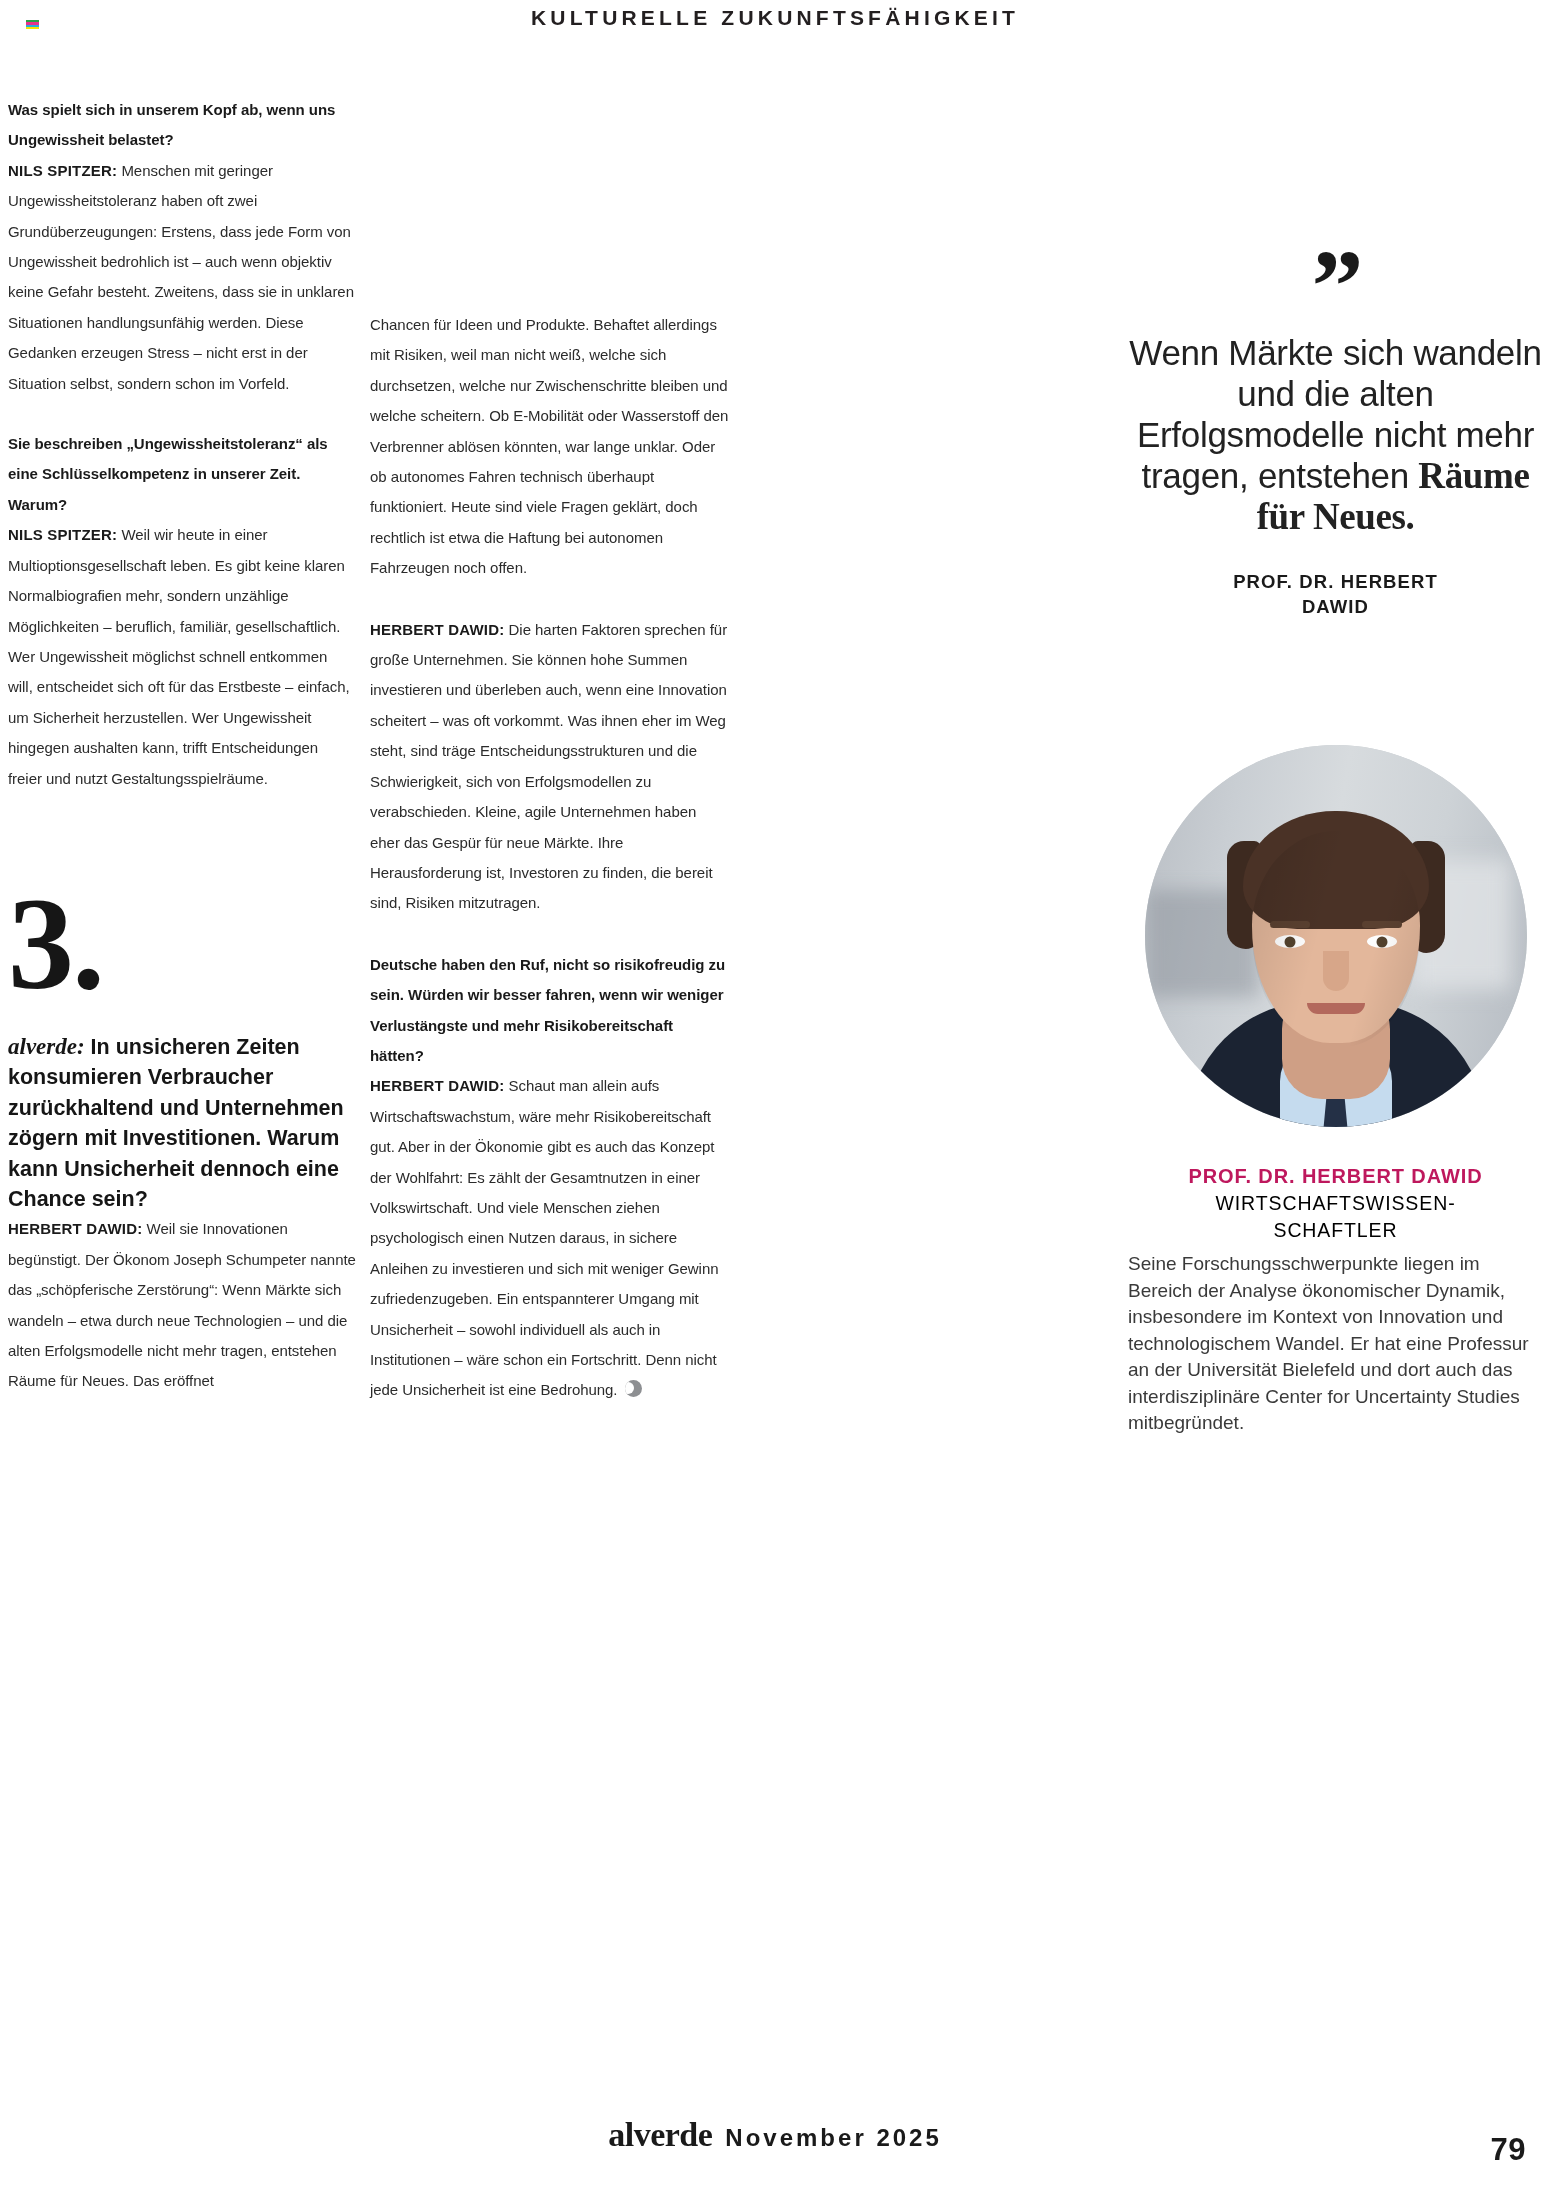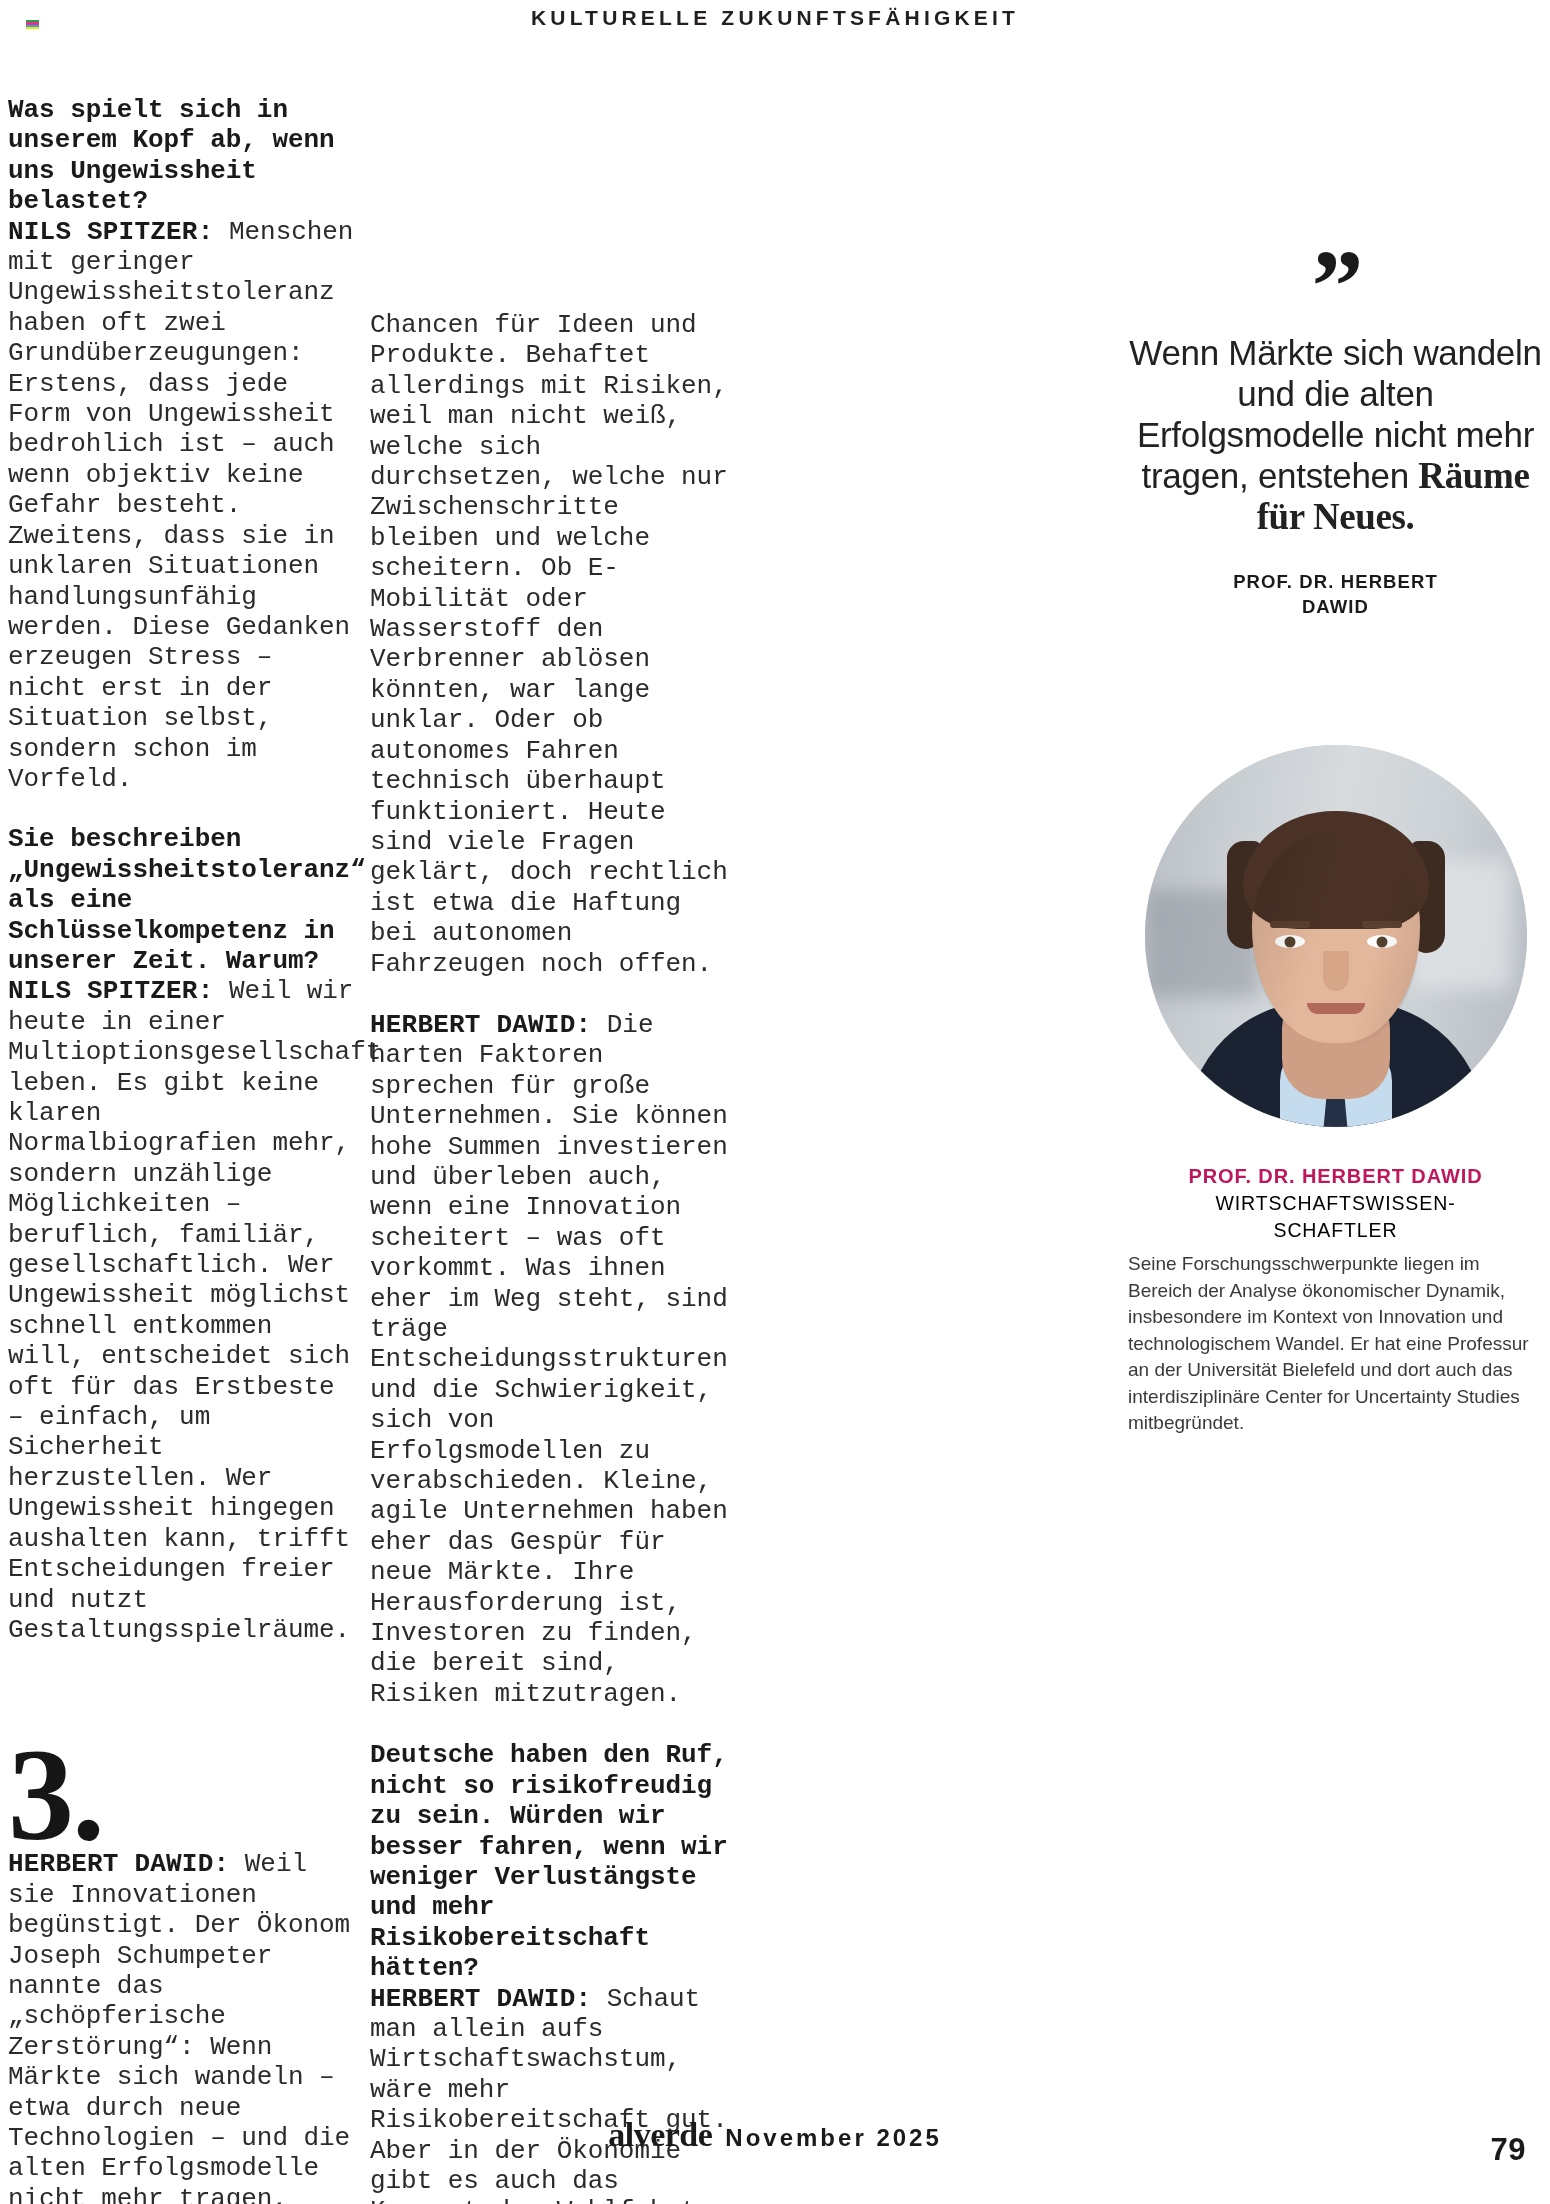--- a/index.html
+++ b/index.html
@@ -53,22 +53,22 @@
   .col {
     position: absolute;
     top: 0;
   }
   .col-1 { left: 8px;   width: 348px; }
   .col-2 { left: 370px; width: 360px; }
   .col-3 { left: 1128px; width: 415px; }
 
   
   .body-text {
-    font-family: Liberation Mono, monospace;
-    font-size: 26px;
+    font-family: Liberation Sans, sans-serif;
+    font-size: 15px;
     line-height: 30.4px;
     color: #2b2b2b;
     font-weight: 400;
     letter-spacing: -0.05px;
   }
   .body-text p { margin: 0; }
   .q {
     font-weight: 700;
     color: #1a1a1a;
   }
@@ -454,20 +454,21 @@
 
     <div class="body-text">
       <p class="q">Sie beschreiben „Ungewissheitstoleranz“ als eine Schlüsselkompetenz in unserer Zeit. Warum?</p>
       <p><span class="spk">NILS SPITZER:</span><span> Weil wir heute in einer Multioptionsgesellschaft leben. Es gibt keine klaren Normalbiografien mehr, sondern unzählige Möglichkeiten – beruflich, familiär, gesellschaftlich. Wer Ungewissheit möglichst schnell entkommen will, entscheidet sich oft für das Erstbeste – einfach, um Sicherheit herzustellen. Wer Ungewissheit hingegen aushalten kann, trifft Entscheidungen freier und nutzt Gestaltungsspielräume.</span></p>
     </div>
 
     <div class="chapter">
       <div class="chap-num">3.</div>
     </div>
 
+    <div class="lead"><span class="brand">alverde:</span><span> In unsicheren Zeiten konsumieren Verbraucher zurückhaltend und Unternehmen zögern mit Investitionen. Warum kann Unsicherheit dennoch eine Chance sein?</span></div>
 
     <div class="body-text" style="margin-top:0">
       <p><span class="spk">HERBERT DAWID:</span><span> Weil sie Innovationen begünstigt. Der Ökonom Joseph Schumpeter nannte das „schöpferische Zerstörung“: Wenn Märkte sich wandeln – etwa durch neue Technologien – und die alten Erfolgsmodelle nicht mehr tragen, entstehen Räume für Neues. Das eröffnet</span></p>
     </div>
   </div>
 
   <div class="col col-2" style="top:215px">
 
     <div class="body-text">
       <p>Chancen für Ideen und Produkte. Behaftet allerdings mit Risiken, weil man nicht weiß, welche sich durchsetzen, welche nur Zwischenschritte bleiben und welche scheitern. Ob E-Mobilität oder Wasserstoff den Verbrenner ablösen könnten, war lange unklar. Oder ob autonomes Fahren technisch überhaupt funktioniert. Heute sind viele Fragen geklärt, doch rechtlich ist etwa die Haftung bei autonomen Fahrzeugen noch offen.</p>

